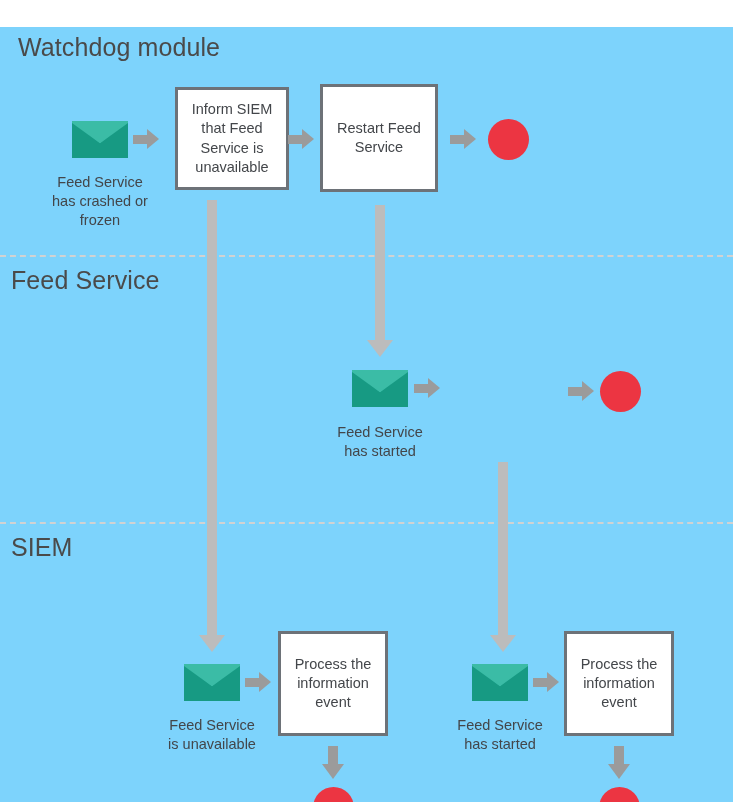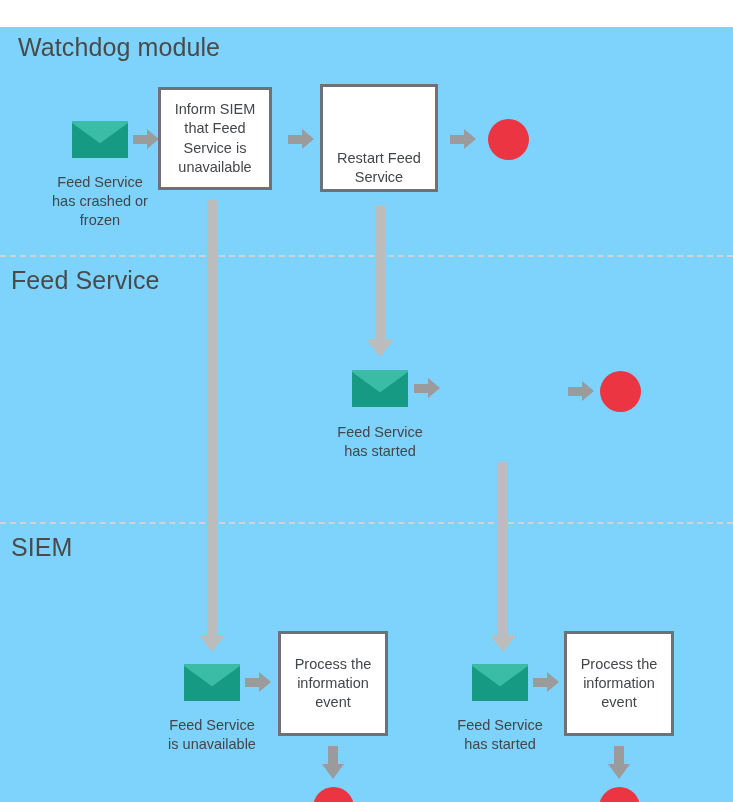--- a/index.html
+++ b/index.html
@@ -192,30 +192,30 @@
   </div>
   <div class="env-caption" style="left:30px; top:146px; width:140px;">Feed Service
 has crashed or
 frozen</div>
 
   <div class="arrow-right" style="left:133px; top:102px;">
     <div class="shaft"></div>
     <div class="head"></div>
   </div>
 
-  <div class="proc-box" style="left:158px; top:60px; width:114px; height:103px;">
+  <div class="proc-box" style="left:175px; top:60px; width:114px; height:103px;">
     <span>Inform SIEM that Feed Service is unavailable</span>
   </div>
 
   <div class="arrow-right" style="left:288px; top:102px;">
     <div class="shaft"></div>
     <div class="head"></div>
   </div>
 
-  <div class="proc-box" style="left:320px; top:57px; width:118px; height:108px;align-items:flex-end;">
+  <div class="proc-box" style="left:320px; top:57px; width:118px; height:108px;">
     <span>Restart Feed Service</span>
   </div>
 
   <div class="arrow-right" style="left:450px; top:102px;">
     <div class="shaft"></div>
     <div class="head"></div>
   </div>
 
   <div class="end-circle" style="left:488px; top:92px;"></div>
 

